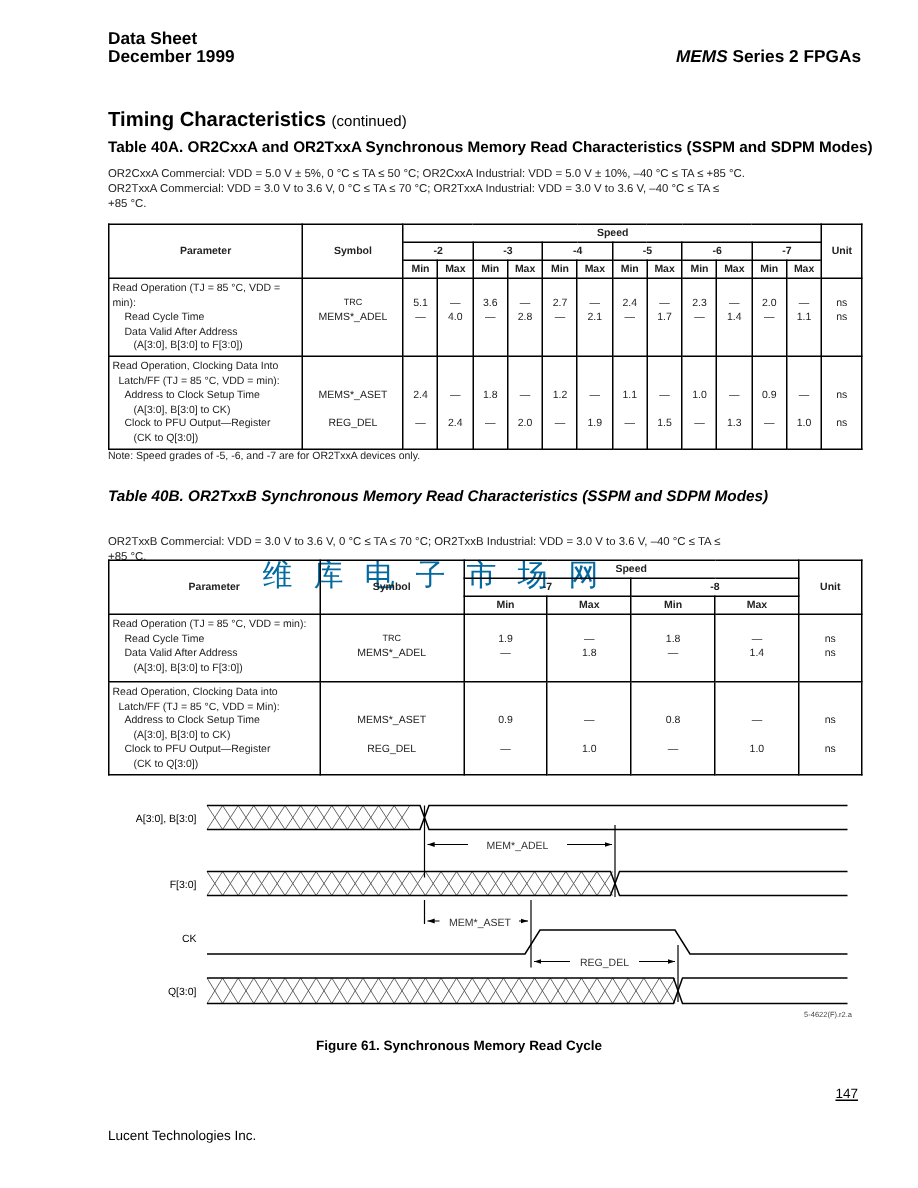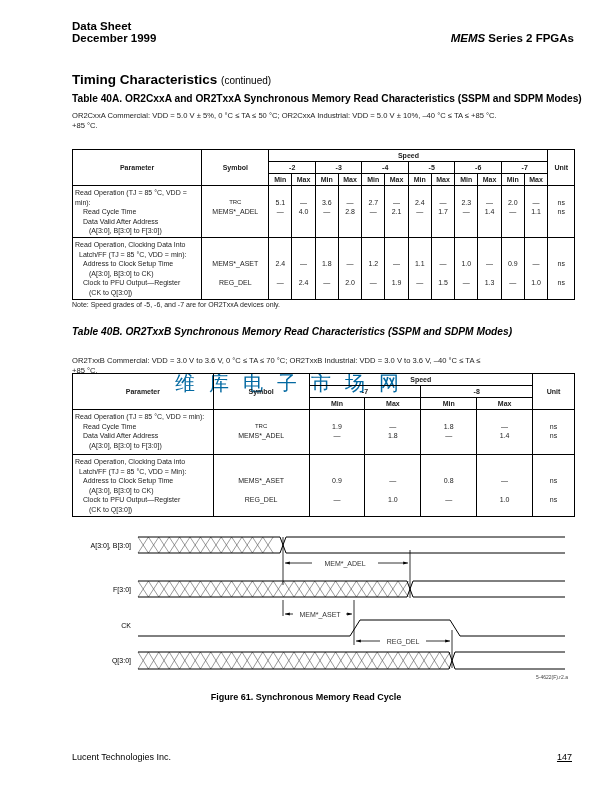--- a/index.html
+++ b/index.html
@@ -17,37 +17,38 @@
   table.spec { position:absolute; border-collapse:collapse; font-size:7px; color:#222; }
   table.spec td, table.spec th { border:1px solid #000; padding:0; text-align:center; }
   table.spec th { font-weight:bold; font-size:7px; height:10px; }
   table.spec .param { text-align:left; padding-left:2px; line-height:9.6px; vertical-align:top; padding-top:2px; padding-bottom:1px; }
   table.spec .ind1 { padding-left:8px; display:block; }
   table.spec .ind2 { padding-left:14px; display:block; }
   table.spec td.vals { border-left:1px solid #000; border-right:1px solid #000; vertical-align:top; line-height:9.6px; padding-top:2px; }
   .sc { font-size:6px; }
   .caption { left:0; width:612px; top:692px; text-align:center; font-size:9px; font-weight:bold; }
   .footer-left { left:72px; top:752px; font-size:9px; }
-  .footer-right { right:40px; top:752px; font-size:9px;text-decoration:underline; }
+  .footer-right { right:40px; top:724px; font-size:9px;text-decoration:underline; }
   .figid { right:44px; top:674px; font-size:5px; color:#444; }
   .siglabel { font-size:7px; color:#333; text-anchor:end; }
   .watermark { left:175px; top:370px; font-family:"DejaVu Serif", serif; font-size:20px; color:#0369a1; letter-spacing:14px; }
 </style>
 </head>
 <body>
 
 <div class="abs hdr" style="left:72px;top:20px;">Data Sheet</div>
 <div class="abs hdr" style="left:72px;top:32px;">December 1999</div>
 <div class="abs hdr-right"><i>MEMS</i><span> Series 2 FPGAs</span></div>
 
 <div class="abs section-title"><span>Timing Characteristics</span> <span class="cont">(continued)</span></div>
 
 <div class="abs tbl-title" style="top:93px;">Table 40A. OR2CxxA and OR2TxxA Synchronous Memory Read Characteristics (SSPM and SDPM Modes)</div>
 <div class="abs cond" style="top:111px;">
   <div>OR2CxxA Commercial: VDD = 5.0 V ± 5%, 0 °C ≤ TA ≤ 50 °C; OR2CxxA Industrial: VDD = 5.0 V ± 10%, –40 °C ≤ TA ≤ +85 °C.</div>
+  <div>OR2TxxA Commercial: VDD = 3.0 V to 3.6 V, 0 °C ≤ TA ≤ 70 °C; OR2TxxA Industrial: VDD = 3.0 V to 3.6 V, –40 °C ≤ TA ≤</div>
   <div>+85 °C.</div>
 </div>
 
 <table class="spec" style="left:72px;top:149px;width:503px;">
   <colgroup>
     <col style="width:141px">
       <col style="width:70px">
     <col style="width:24px">
       <col style="width:25px">
       <col style="width:24px">

